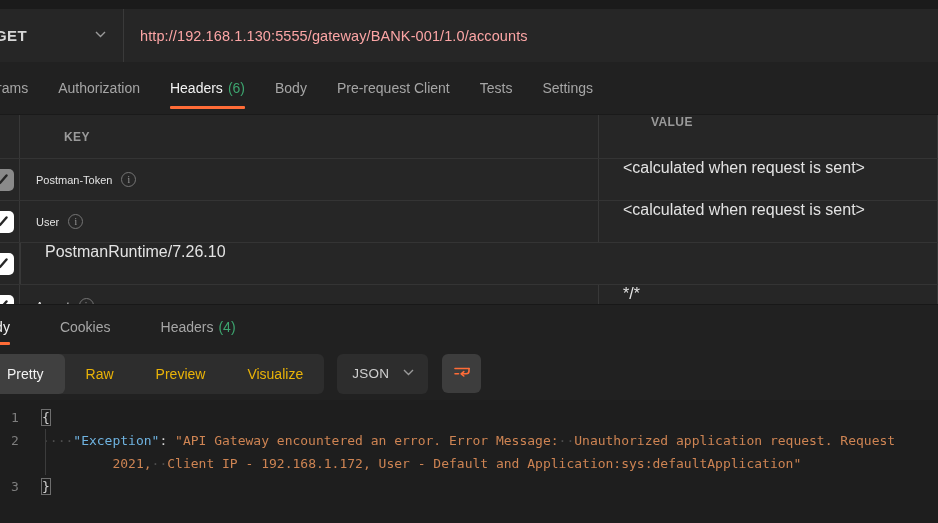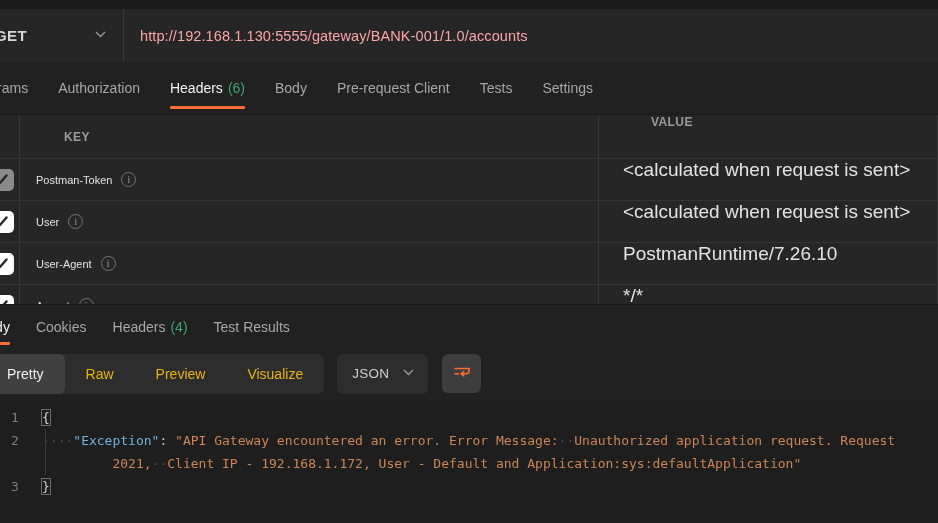--- a/index.html
+++ b/index.html
@@ -33,32 +33,32 @@
   .tbl{position:absolute;left:0;top:114px;width:938px;height:190px;background:#262626;overflow:hidden;
        border-top:1px solid #1a1a1a;}
   .tbl-row{display:flex;height:41px;border-bottom:1px solid #343434;align-items:center;}
   .tbl-row.head{height:43px;}
   .col-check{width:20px;height:100%;border-right:1px solid #383838;display:flex;align-items:center;box-sizing:border-box;overflow:visible;}
   .col-key{width:578px;height:100%;display:flex;align-items:center;padding-left:16px;box-sizing:border-box;}
   .col-value{flex:1;height:100%;display:flex;padding-left:24px;box-sizing:border-box;
              border-left:1px solid #383838;border-right:1px solid #383838;}
   .col-head-label{font-size:12px;font-weight:700;color:#9a9a9a;letter-spacing:.4px;margin-left:28px;}
   .cell-text{font-size:11px;color:#e3e3e3;font-weight:500;}
-  .value-text{font-size:19px;color:#e3e3e3;font-weight:500;}
+  .value-text{font-size:16px;color:#e3e3e3;font-weight:500;}
   .checkbox{width:26px;height:22px;margin-left:-12px;background:#ffffff;border-radius:5px;
             display:flex;align-items:center;justify-content:center;flex:none;cursor:pointer;}
   .checkbox.muted{background:#8a8a8a;}
   .info-icon{width:15px;height:15px;border:1px solid #757575;border-radius:50%;margin-left:9px;
              display:inline-flex;align-items:center;justify-content:center;box-sizing:border-box;}
   .info-icon::before{content:"i";font-size:9.5px;color:#9c9c9c;font-family:"Liberation Serif",serif;}
 
   
   .resp-tabs{position:absolute;left:0;top:304px;width:938px;height:43px;background:#212121;
              border-top:1px solid #181818;display:flex;align-items:center;}
-  .resp-tabs .rtab{margin-right:26px;}
+  .resp-tabs .rtab{margin-right:26px;margin-left:24px;}
   .resp-tabs .rtab.first{margin-left:-22px;}
   .resp-tabs .rtab.active::after{bottom:3px;}
 
   
   .view-bar{position:absolute;left:0;top:347px;width:938px;height:53px;background:#212121;
             display:flex;align-items:center;}
   .seg-group{display:flex;align-items:stretch;height:40px;background:#2d2d2d;border-radius:6px;
              margin-left:-14px;overflow:hidden;}
   .seg{display:flex;align-items:center;padding:0 21px;font-size:14px;color:#eab308;cursor:pointer;}
   .seg.active{background:#404040;color:#f2f2f2;border-radius:6px;}
@@ -174,24 +174,20 @@
     </div>
 
     <div class="tbl-row">
       <div class="col-check">
         <span class="checkbox">
           <svg width="13" height="11" viewBox="0 0 13 11">
               <path d="M1.5 5.5 L5 9 L11.5 1.5" fill="none" stroke="#262626" stroke-width="2.4" stroke-linecap="round" stroke-linejoin="round"></path>
             </svg>
         </span>
       </div>
-      <div class="col-key">
-        <span class="cell-text">User-Agent</span>
-        <span class="info-icon"></span>
-      </div>
       <div class="col-value">
         <span class="value-text">PostmanRuntime/7.26.10</span>
       </div>
     </div>
 
     <div class="tbl-row">
       <div class="col-check">
         <span class="checkbox">
           <svg width="13" height="11" viewBox="0 0 13 11">
               <path d="M1.5 5.5 L5 9 L11.5 1.5" fill="none" stroke="#262626" stroke-width="2.4" stroke-linecap="round" stroke-linejoin="round"></path>
@@ -211,23 +207,20 @@
   <div class="resp-tabs">
     <div class="rtab first active">
       <span>Body</span>
     </div>
     <div class="rtab">
       <span>Cookies</span>
     </div>
     <div class="rtab">
       <span>Headers</span>
       <span class="tab-count">(4)</span>
-    </div>
-    <div class="rtab">
-      <span>Test Results</span>
     </div>
   </div>
 
   <div class="view-bar">
     <div class="seg-group">
       <div class="seg active">
         <span>Pretty</span>
       </div>
       <div class="seg">
         <span>Raw</span>

